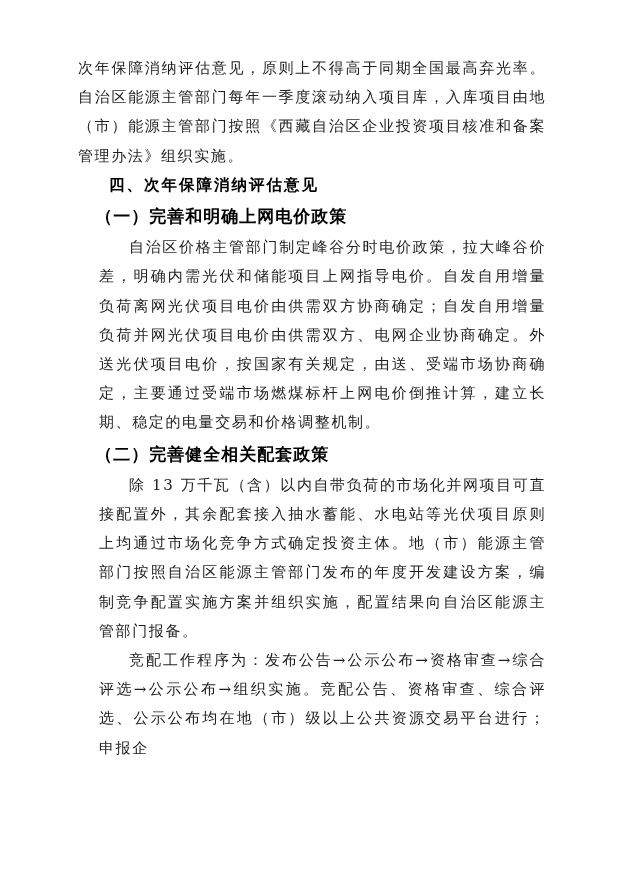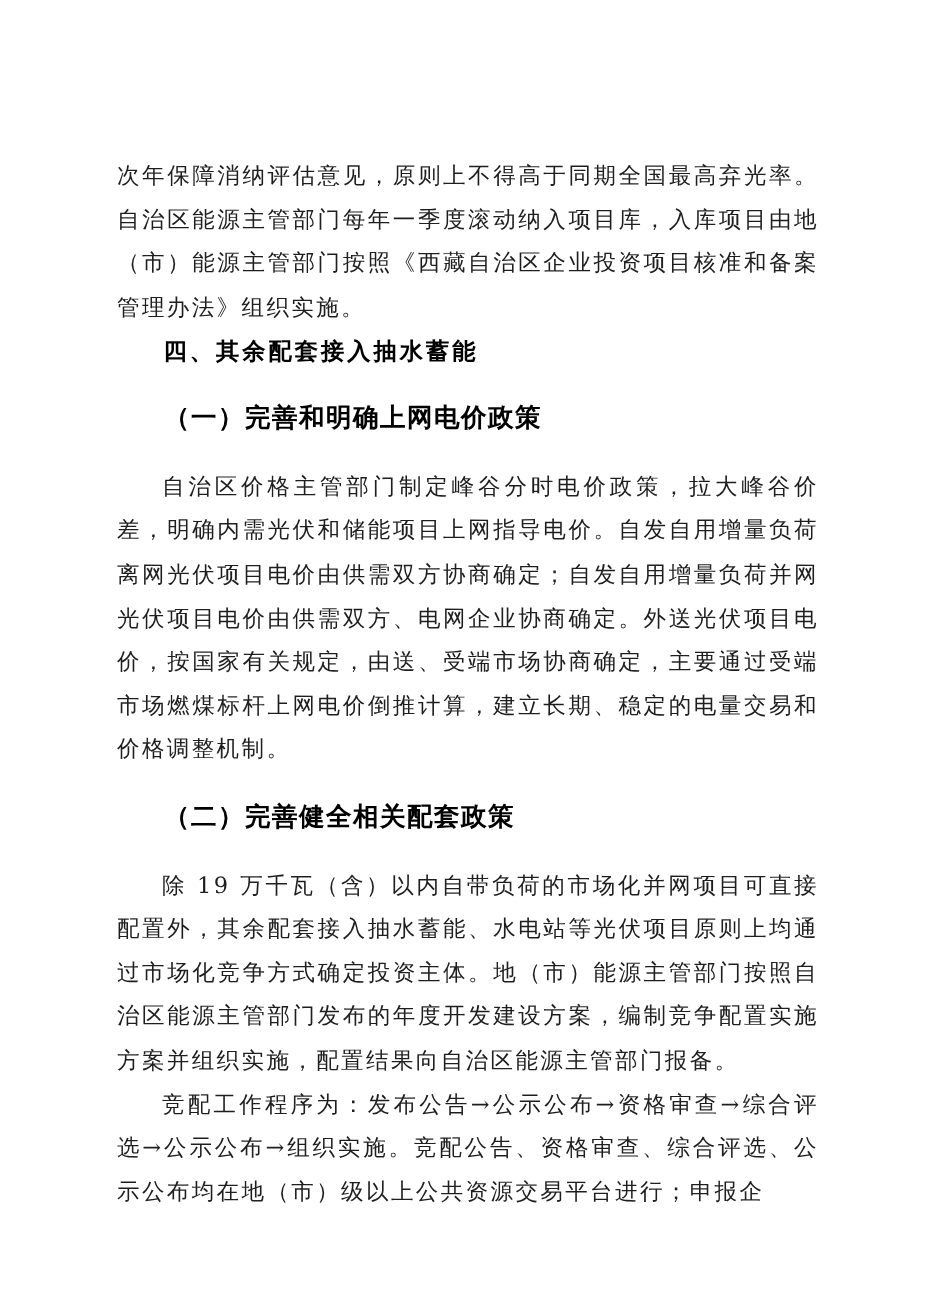--- a/index.html
+++ b/index.html
@@ -6,70 +6,71 @@
     margin: 0;
     padding: 0;
     background: #ffffff;
   }
   .page {
     position: relative;
     width: 620px;
     height: 876px;
     box-sizing: border-box;
     background: #ffffff;
-    padding: 103px 74px 0 78px;
+    padding: 54px 74px 0 78px;
     color: #1e1e1e;
     font-family: "DejaVu Serif", "Liberation Serif", serif;
     font-size: 15px;
     line-height: 29.2px;
     overflow: hidden;
   }
   .para {
     margin: 0;
     text-align: justify;
     text-justify: inter-character;
     letter-spacing: 1.6px;
     word-break: break-all;
   }
   .para.indent {
     text-indent: 2em;
+    margin-left: 21px;
   }
   .h-section {
     margin: 0;
     font-family: "DejaVu Sans", "Liberation Sans", sans-serif;
     font-weight: 700;
     font-size: 15.5px;
     line-height: 29.2px;
     letter-spacing: 2px;
     text-indent: 2em;
     color: #000000;
   }
   .h-sub {
-    margin: 16px;
+    margin: 2px;
     font-family: "DejaVu Sans", "Liberation Sans", sans-serif;
     font-weight: 700;
     font-size: 17px;
     line-height: 29.2px;
     letter-spacing: 1px;
     text-indent: 0.9em;
     color: #000000;
   }
 </style>
 </head>
 <body>
 
 <div class="page">
 
   <p class="para">次年保障消纳评估意见，原则上不得高于同期全国最高弃光率。自治区能源主管部门每年一季度滚动纳入项目库，入库项目由地（市）能源主管部门按照《西藏自治区企业投资项目核准和备案管理办法》组织实施。</p>
 
-  <h2 class="h-section">四、其余配套接入抽水蓄能</h2>
+  <h2 class="h-section">四、次年保障消纳评估意见</h2>
 
   <h3 class="h-sub">（一）完善和明确上网电价政策</h3>
 
   <p class="para indent">自治区价格主管部门制定峰谷分时电价政策，拉大峰谷价差，明确内需光伏和储能项目上网指导电价。自发自用增量负荷离网光伏项目电价由供需双方协商确定；自发自用增量负荷并网光伏项目电价由供需双方、电网企业协商确定。外送光伏项目电价，按国家有关规定，由送、受端市场协商确定，主要通过受端市场燃煤标杆上网电价倒推计算，建立长期、稳定的电量交易和价格调整机制。</p>
 
   <h3 class="h-sub">（二）完善健全相关配套政策</h3>
 
-  <p class="para indent">除 19 万千瓦（含）以内自带负荷的市场化并网项目可直接配置外，其余配套接入抽水蓄能、水电站等光伏项目原则上均通过市场化竞争方式确定投资主体。地（市）能源主管部门按照自治区能源主管部门发布的年度开发建设方案，编制竞争配置实施方案并组织实施，配置结果向自治区能源主管部门报备。</p>
+  <p class="para indent">除 13 万千瓦（含）以内自带负荷的市场化并网项目可直接配置外，其余配套接入抽水蓄能、水电站等光伏项目原则上均通过市场化竞争方式确定投资主体。地（市）能源主管部门按照自治区能源主管部门发布的年度开发建设方案，编制竞争配置实施方案并组织实施，配置结果向自治区能源主管部门报备。</p>
 
   <p class="para indent">竞配工作程序为：发布公告→公示公布→资格审查→综合评选→公示公布→组织实施。竞配公告、资格审查、综合评选、公示公布均在地（市）级以上公共资源交易平台进行；申报企</p>
 
 </div>
 
 </body></html>

